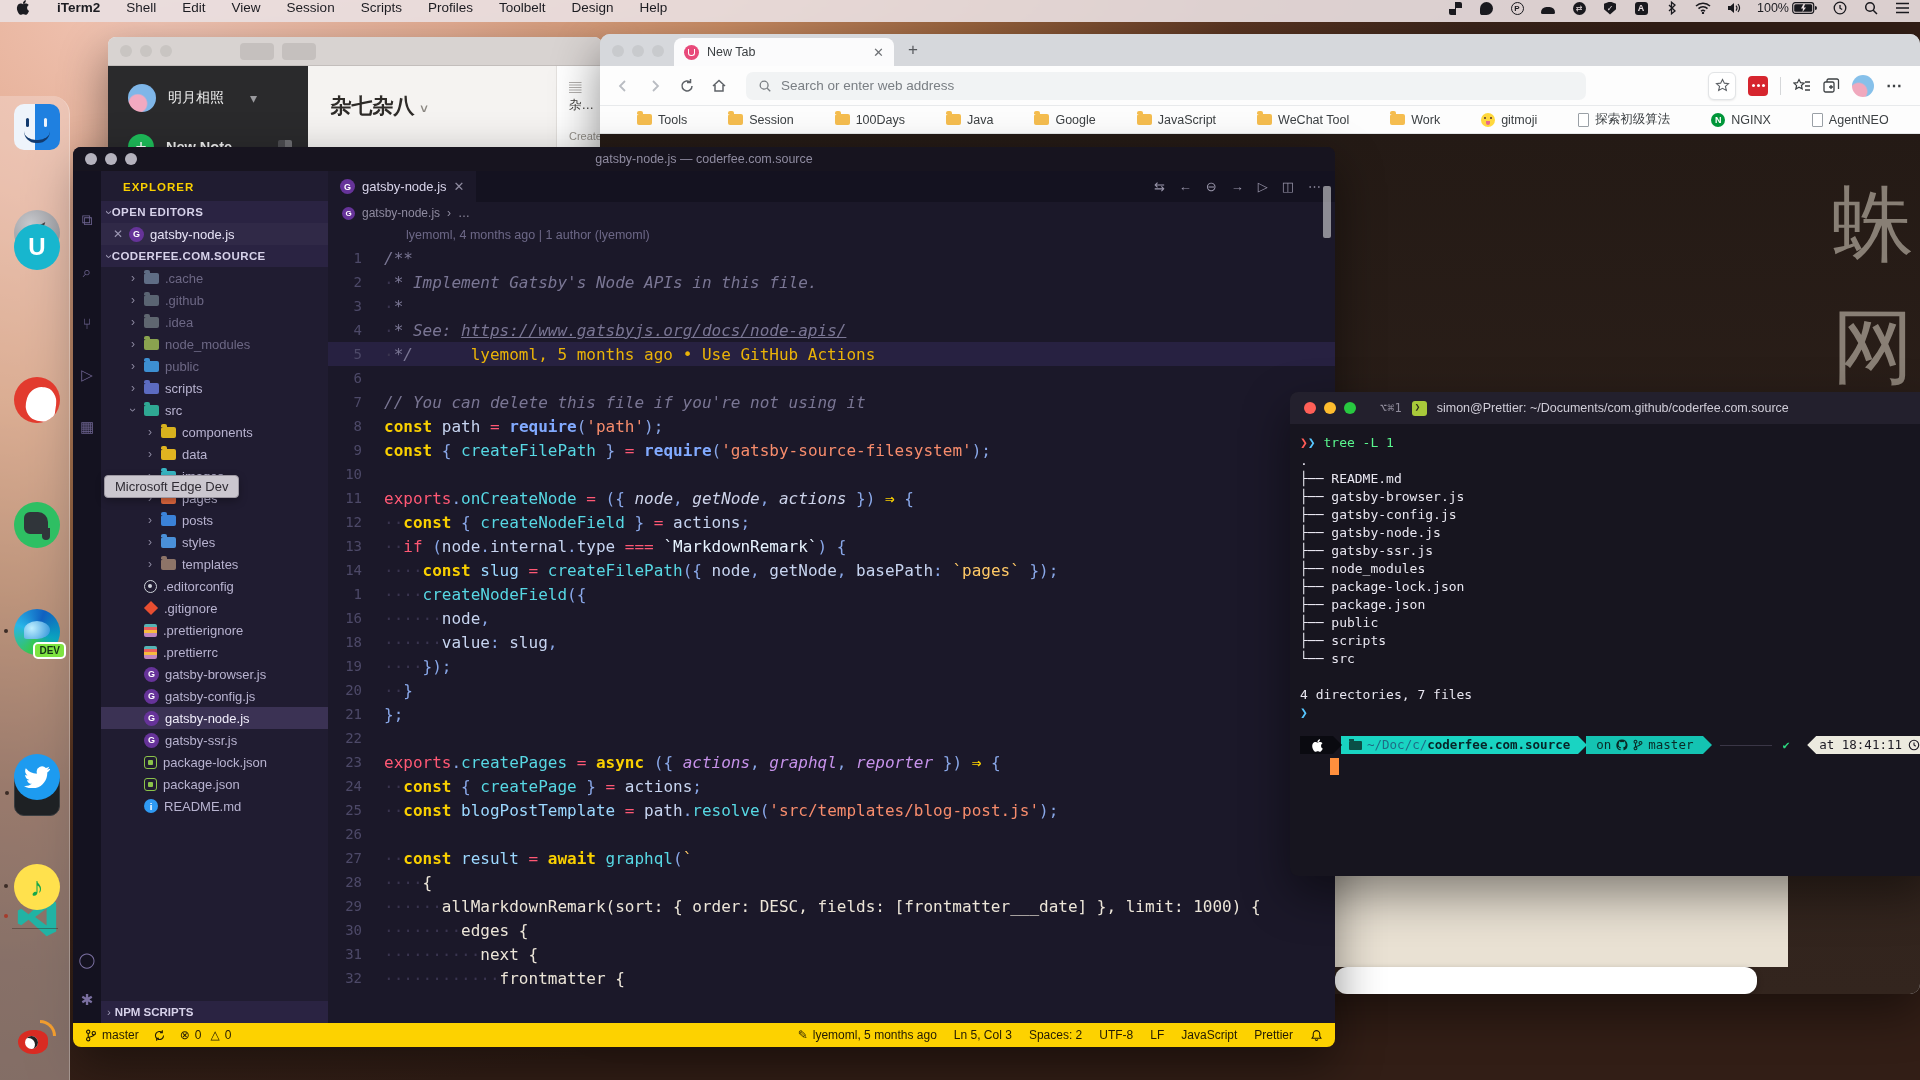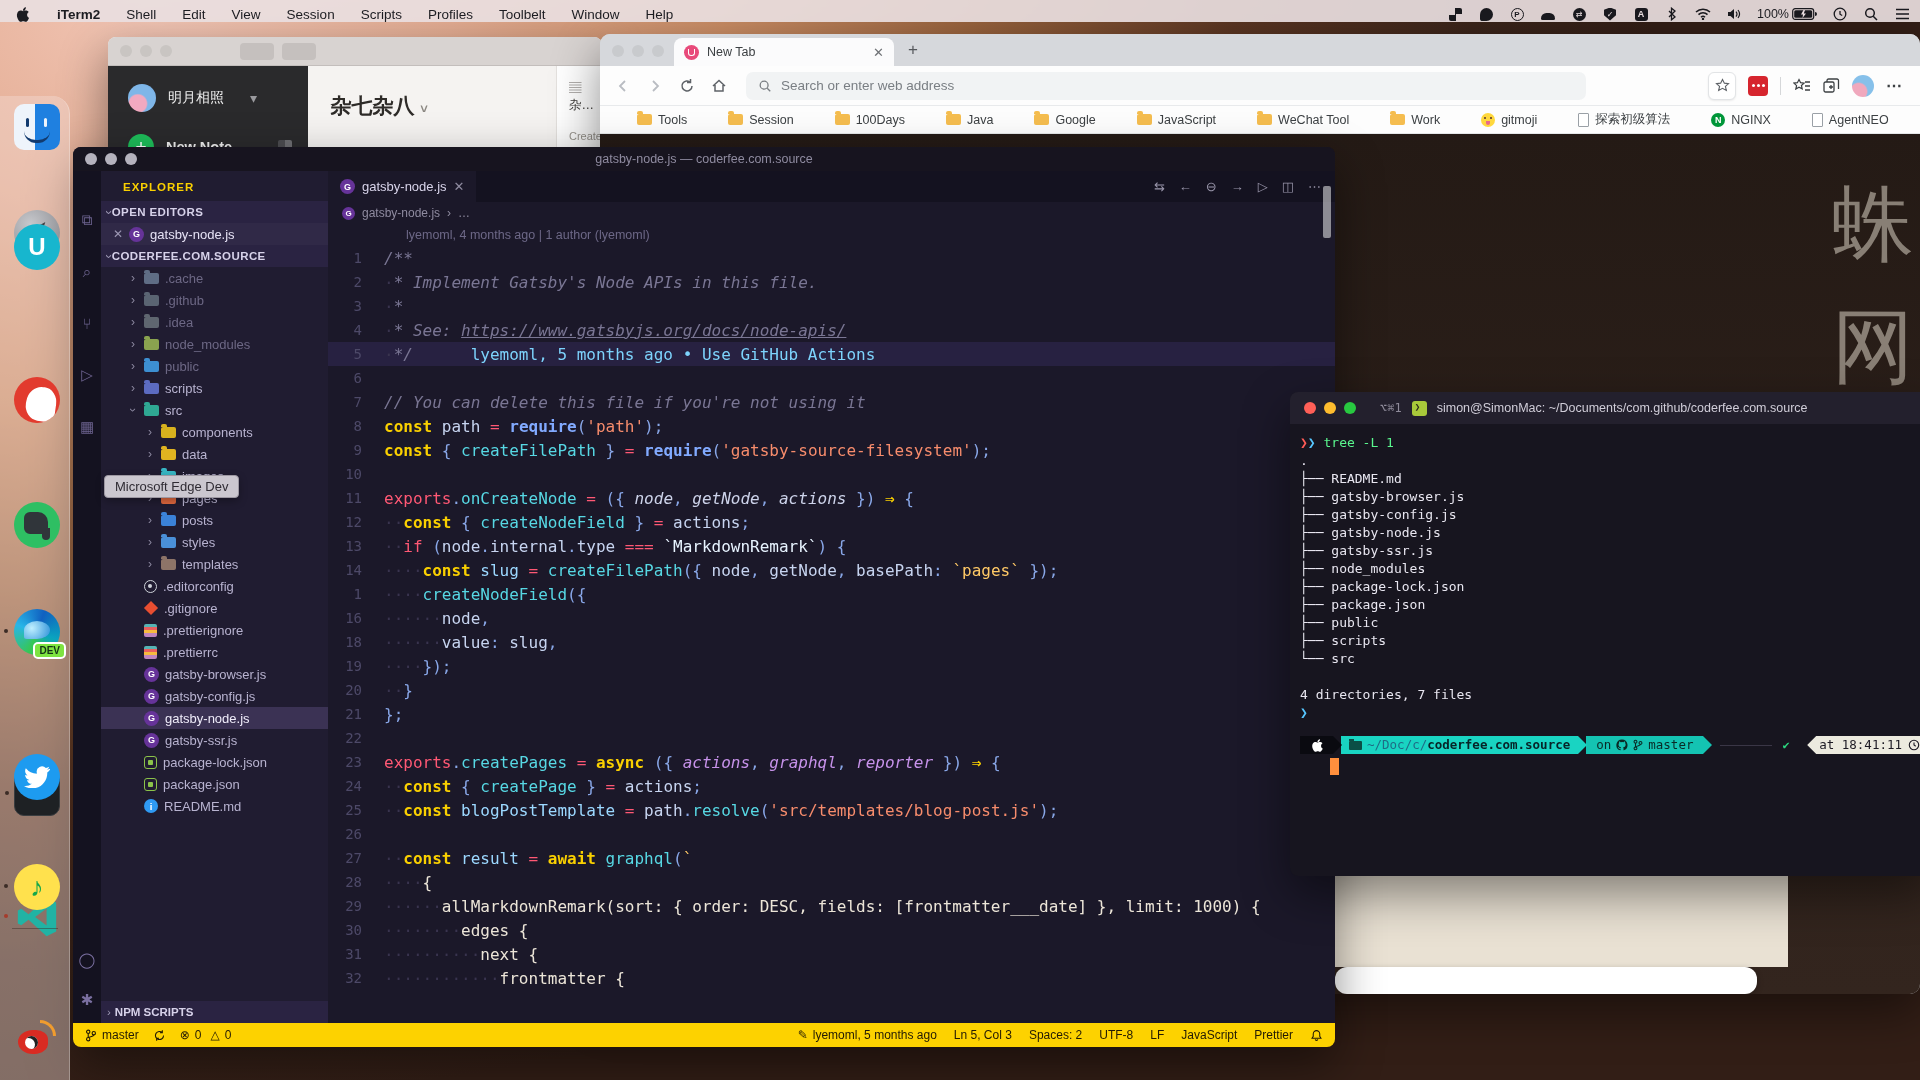--- a/index.html
+++ b/index.html
@@ -2,21 +2,21 @@
 <html><head>
 <meta charset="utf-8">
 <style>
   *{margin:0;padding:0;box-sizing:border-box;}
   html,body{width:1920px;height:1080px;overflow:hidden;font-family:"Liberation Sans",sans-serif;}
   .desktop{position:absolute;inset:0;background:radial-gradient(1500px 1100px at 8% 0%,#f2c6b6 0%,#e3ac92 20%,#c98c64 38%,#96613c 55%,#5a3522 72%,#3a241a 88%,#321e16 100%);}
   .win{position:absolute;box-shadow:0 18px 48px rgba(0,0,0,.45);}
   .lights{display:flex;gap:8px;align-items:center;}
   .light{width:12px;height:12px;border-radius:50%;}
   
-  .menubar{position:absolute;left:0;top:0;right:0;height:22px;background:rgba(233,222,224,.92);display:flex;align-items:flex-end;padding:0 10px;font-size:13.5px;color:#1c1c21;z-index:80;}
+  .menubar{position:absolute;left:0;top:0;right:0;height:22px;background:rgba(233,222,224,.92);display:flex;align-items:flex-start;padding:0 10px;font-size:13.5px;color:#1c1c21;z-index:80;}
   .menubar .mi{margin:0 13px;white-space:nowrap;}
   .menubar .mi.bold{font-weight:700;}
   .apple-icon{width:14px;height:15px;margin:0 14px 0 6px;}
   .mright{margin-left:auto;display:flex;align-items:center;gap:15px;}
   .mright .sic{display:inline-flex;align-items:center;justify-content:center;width:16px;height:16px;color:#19191e;}
   .batt{display:flex;align-items:center;gap:3px;font-size:12.5px;}
   
   .evernote{left:108px;top:37px;width:494px;height:860px;border-radius:8px;background:#f5f3f1;z-index:10;overflow:hidden;}
   .ev-top{height:29px;background:#d8d3d1;display:flex;align-items:center;padding:0 12px;border-bottom:1px solid #c3bebc;}
   .ev-pill{width:34px;height:17px;background:#c5c0be;border-radius:4px;margin-right:8px;}
@@ -110,21 +110,21 @@
   .vs-tabicons{margin-left:auto;display:flex;gap:14px;color:#9a96ab;font-size:13px;padding-right:14px;}
   .vs-bread{height:22px;display:flex;align-items:center;gap:7px;font-size:12px;color:#8f8ba0;padding-left:14px;}
   .vs-code{flex:1;position:relative;font-family:"DejaVu Sans Mono",monospace;font-size:16px;overflow:hidden;}
   .lens{height:22px;display:flex;align-items:center;color:#6d6887;font-size:12.5px;font-family:"Liberation Sans",sans-serif;padding-left:78px;}
   .cl{height:24px;display:flex;align-items:center;position:relative;white-space:pre;}
   .cl.hl{background:#272141;}
   .ln{width:56px;text-align:right;padding-right:22px;color:#4d4968;font-size:14px;flex:none;}
   .tk-ws{color:#39344f;}
   .tk-cm{color:#7a7694;font-style:italic;}
   .tk-lk{color:#7a7694;font-style:italic;text-decoration:underline;}
-  .tk-bl{color:#7dd3fc;}
+  .tk-bl{color:#eab308;}
   .tk-kw{color:#fad000;font-weight:700;}
   .tk-pk{color:#ff5874;}
   .tk-fn{color:#57d8e4;}
   .tk-var{color:#9cd8ff;}
   .tk-pl{color:#c7d4f0;}
   .tk-pn{color:#89a7e8;}
   .tk-rq{color:#82aaff;font-weight:600;}
   .tk-ar{color:#fad000;font-weight:700;}
   .tk-st{color:#f78c6c;}
   .tk-ts{color:#ffc966;}
@@ -643,21 +643,21 @@
 
   <div class="win term">
     <div class="tm-title">
       <div class="lights">
         <span class="light" style="background:#ff5f57"></span>
         <span class="light" style="background:#febc2e"></span>
         <span class="light" style="background:#28c840"></span>
       </div>
       <span class="sc">⌥⌘1</span>
       <span class="tm-app"></span>
-      <span class="t">simon@SimonMac: ~/Documents/com.github/coderfee.com.source</span>
+      <span class="t">simon@Prettier: ~/Documents/com.github/coderfee.com.source</span>
     </div>
     <div class="tm-body">
       <div class="tm-line"><span class="pr-red">❯</span><span class="pr-blue">❯</span> <span class="pr-green">tree -L 1</span></div>
       <div>
           <div class="tm-line">.</div>
           <div class="tm-line">├── README.md</div>
           <div class="tm-line">├── gatsby-browser.js</div>
           <div class="tm-line">├── gatsby-config.js</div>
           <div class="tm-line">├── gatsby-node.js</div>
           <div class="tm-line">├── gatsby-ssr.js</div>
@@ -754,21 +754,21 @@
       </svg>
     <span style="display:flex;">
         <span class="mi bold">iTerm2</span>
         <span class="mi">Shell</span>
         <span class="mi">Edit</span>
         <span class="mi">View</span>
         <span class="mi">Session</span>
         <span class="mi">Scripts</span>
         <span class="mi">Profiles</span>
         <span class="mi">Toolbelt</span>
-        <span class="mi">Window</span>
+        <span class="mi">Design</span>
         <span class="mi">Help</span>
       </span>
     <span class="mright">
       <span class="sic">
           <span style="width:13px;height:13px;background:conic-gradient(#19191e 25%,transparent 0 50%,#19191e 0 75%,transparent 0);border-radius:2px;"></span>
         </span>
       <span class="sic">
           <span style="width:13px;height:13px;background:#19191e;border-radius:50% 50% 50% 20%;"></span>
         </span>
       <span class="sic">

